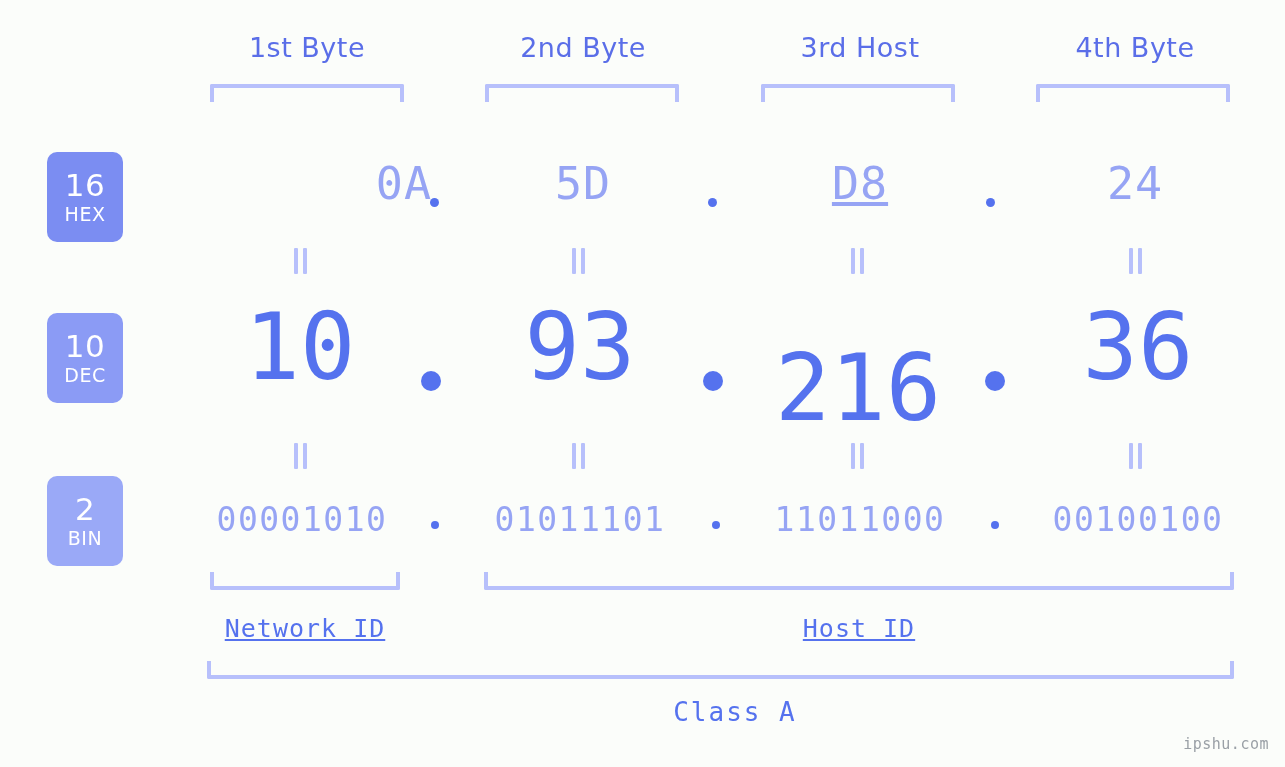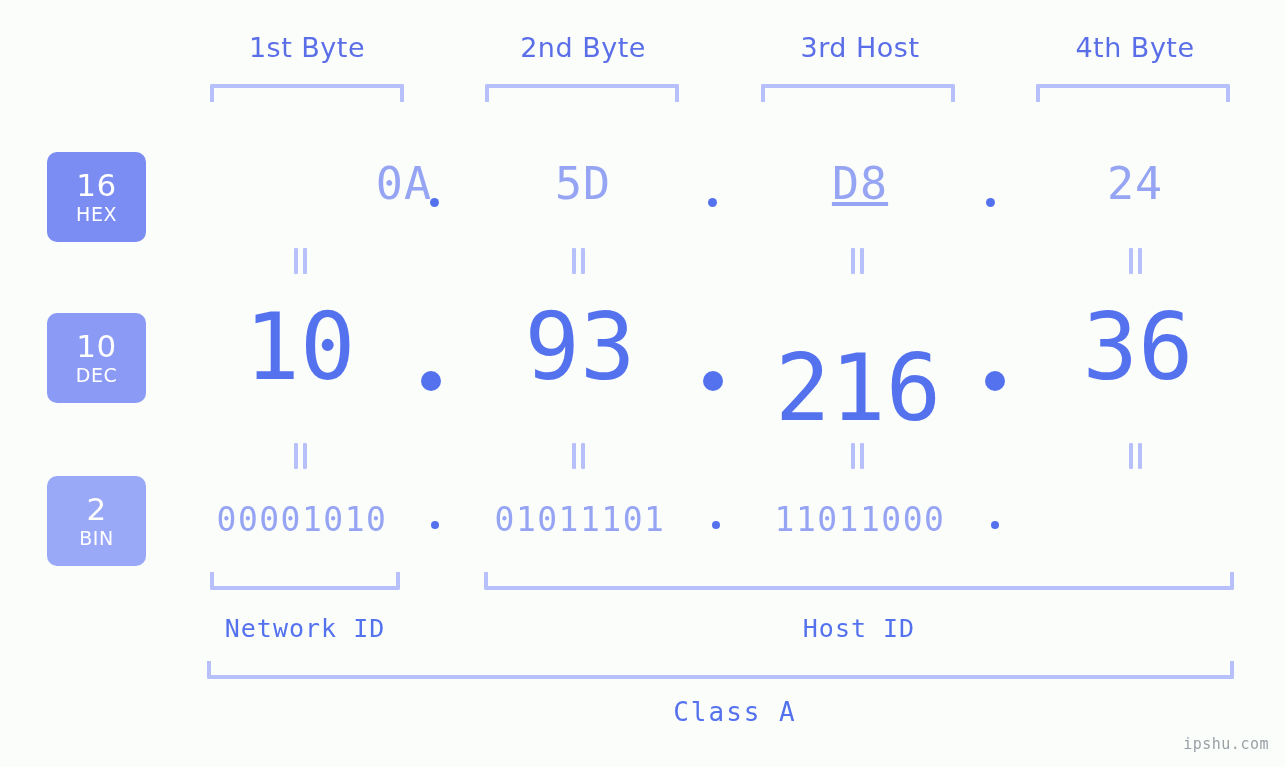--- a/index.html
+++ b/index.html
@@ -53,21 +53,21 @@
     border-left: 4px solid #b7c0fb;
     border-right: 4px solid #b7c0fb;
     border-radius: 0 0 2px 2px;
     box-sizing: border-box;
   }
 
   
   .badge {
     position: absolute;
     left: 47px;
-    width: 99px;
+    width: 76px;
     border-radius: 10px;
     color: #ffffff;
     text-align: center;
     font-family: "DejaVu Sans", sans-serif;
     display: flex;
     flex-direction: column;
     align-items: center;
     justify-content: center;
     line-height: 1;
   }
@@ -141,20 +141,21 @@
 
   
   .section-label {
     position: absolute;
     text-align: center;
     white-space: nowrap;
     font-family: "DejaVu Sans Mono", monospace;
     font-size: 25px;
     color: #5572ee;
     letter-spacing: 1px;
+    text-decoration: underline;
   }
   .class-label {
     position: absolute;
     text-align: center;
     white-space: nowrap;
     font-family: "DejaVu Sans Mono", monospace;
     font-size: 26px;
     color: #5572ee;
     letter-spacing: 2px;
   }
@@ -248,20 +249,21 @@
       <i></i>
     </div>
   <div class="eq" style="left:1129px; top:443px;">
       <i></i>
       <i></i>
     </div>
 
   <div class="cell bin-cell" style="left:177px; width:250px;">00001010</div>
   <div class="cell bin-cell" style="left:455px; width:250px;">01011101</div>
   <div class="cell bin-cell" style="left:735px; width:250px;">11011000</div>
+  <div class="cell bin-cell" style="left:1013px; width:250px;">00100100</div>
 
   <div class="dot dot-bin" style="left:431px;"></div>
   <div class="dot dot-bin" style="left:712px;"></div>
   <div class="dot dot-bin" style="left:991px;"></div>
 
   <div class="bracket-bottom" style="left:210px; width:190px; top:572px;"></div>
   <div class="bracket-bottom" style="left:484px; width:750px; top:572px;"></div>
 
   <div class="section-label" style="left:180px; width:250px; top:614px;">Network ID</div>
   <div class="section-label" style="left:734px; width:250px; top:614px;">Host ID</div>

